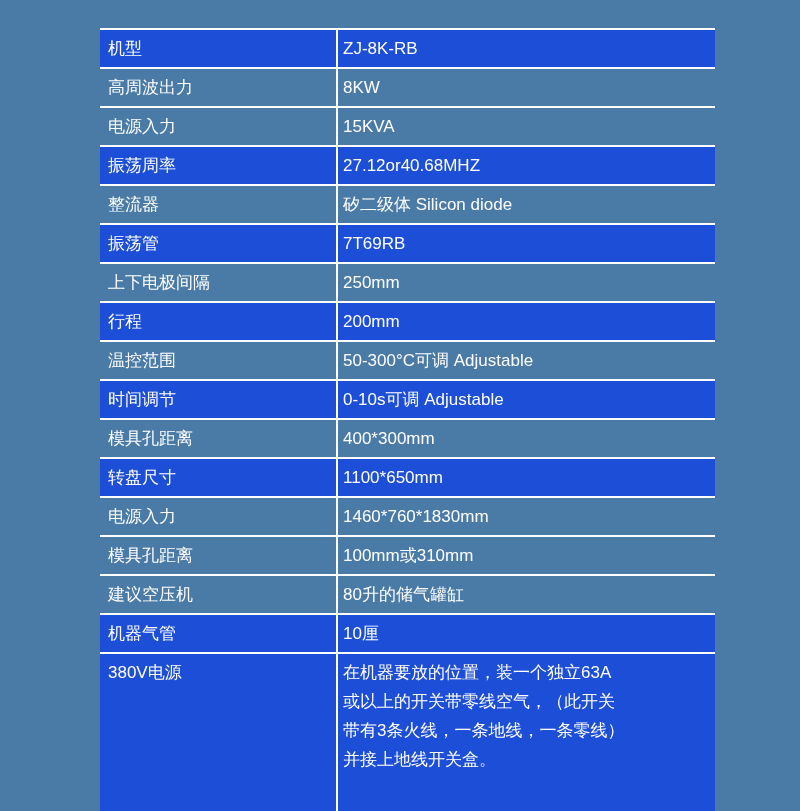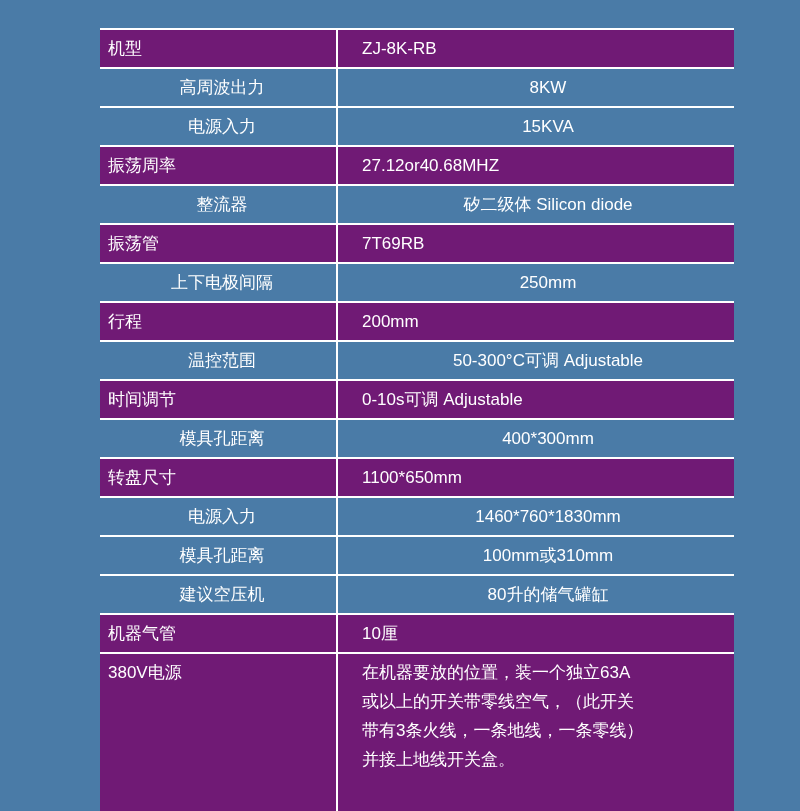--- a/index.html
+++ b/index.html
@@ -31,38 +31,37 @@
     line-height: 29px;
     color: #ffffff;
     border: none;
   }
   table.spec-table td.label {
     width: 228px;
   }
   table.spec-table td.value {
     width: 372px;
     border-left: 2px solid #ffffff;
-    padding-left: 24px;
+    padding-left: 5px;
     margin-left: 12px;
   }
   table.spec-table tr {
     border-bottom: 2px solid #ffffff;
   }
   table.spec-table tr:first-child td {
     border-top: 2px solid #ffffff;
   }
   table.spec-table tr td {
     border-bottom: 2px solid #ffffff;
   }
   table.spec-table tr.row-alt td {
-    background: #701a75;
+    background: #1d4ed8;
   }
   table.spec-table tr.row-main td {
     background: #4a7ba7;
-    text-align: center;
   }
   tr.last-row td {
     height: 150px;
   }
   tr.last-row td.value {
     white-space: pre-line;
   }
 </style>
 </head>
 <body>

